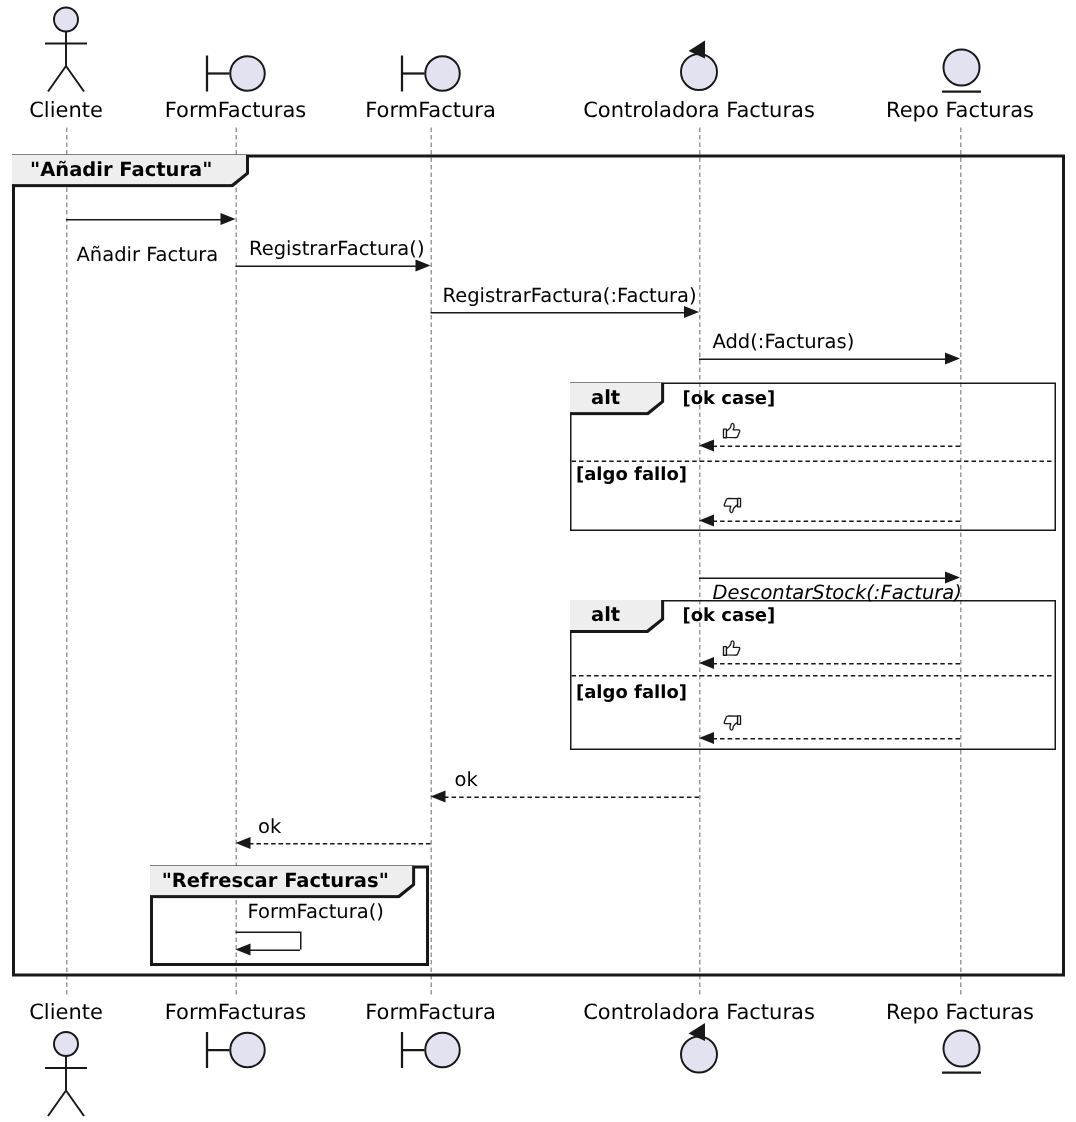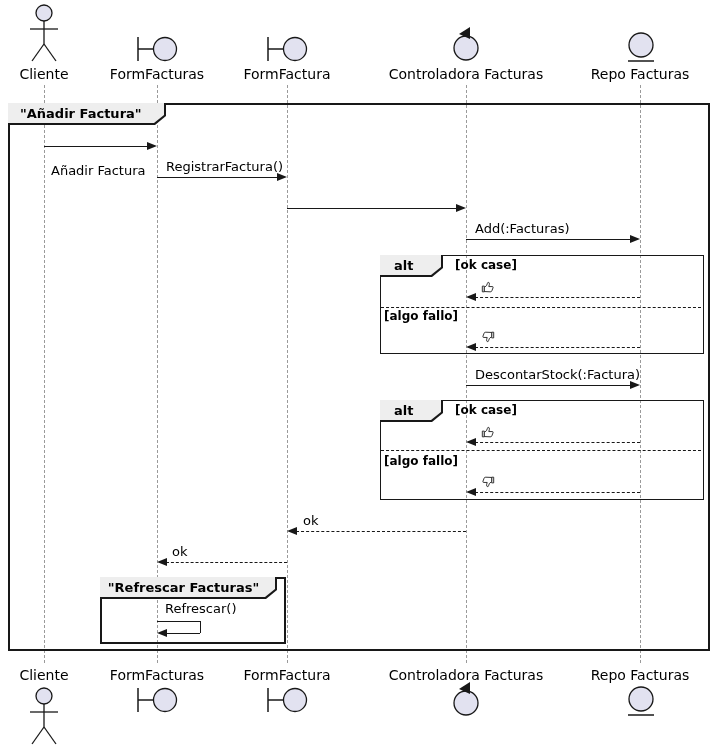--- a/index.html
+++ b/index.html
@@ -78,20 +78,21 @@
   </div>
 
   <div class="mlabel" style="left:51px;top:128px;margin-top:35px;">Añadir Factura</div>
   <div class="mline" style="left:44px;top:146px;width:104px;"></div>
   <div class="ah r" style="left:147px;top:142px;"></div>
 
   <div class="mlabel" style="left:166px;top:159px;">RegistrarFactura()</div>
   <div class="mline" style="left:157px;top:177px;width:121px;"></div>
   <div class="ah r" style="left:277px;top:173px;"></div>
 
+  <div class="mlabel" style="left:295px;top:190px;">RegistrarFactura(:Factura)</div>
   <div class="mline" style="left:287px;top:208px;width:170px;"></div>
   <div class="ah r" style="left:456px;top:204px;"></div>
 
   <div class="mlabel" style="left:475px;top:221px;">Add(:Facturas)</div>
   <div class="mline" style="left:466px;top:239px;width:165px;"></div>
   <div class="ah r" style="left:630px;top:235px;"></div>
 
   <div class="frame thin" style="left:380px;top:255px;width:322px;height:97px;"></div>
   <div class="pent" style="left:380px;top:255px;width:63px;height:22px;">
     <div class="pent-in" style="padding-left:14px;">alt</div>
@@ -109,21 +110,21 @@
   <div class="guard" style="left:384px;top:309px;">[algo fallo]</div>
   <svg class="icon" style="left:481px;top:330px;" width="14" height="14" viewBox="0 0 16 16">
     <g transform="rotate(180 8 8)" fill="#ffffff" stroke="#181818" stroke-width="1" stroke-linejoin="round">
       <path d="M1.5 7 h2.3 v6.5 H1.5 z"></path>
       <path d="M3.8 13.2 l6.8 .3 q1.5 0 1.8 -1.1 l1.4 -3.6 q.4 -1.3 -1 -1.3 h-3.9 q1.1 -2.7 .5 -4.1 q-.5 -1.2 -1.6 -.5 q-.5 .3 -.5 1 q0 2.5 -3.5 4.6 z"></path>
     </g>
   </svg>
   <div class="mline dash" style="left:475px;top:347px;width:165px;"></div>
   <div class="ah l" style="left:466px;top:343px;"></div>
 
-  <div class="mlabel" style="left:475px;top:367px;">DescontarStock(:Factura)</div>
+  <div class="mlabel" style="left:475px;top:388px;font-style:italic;">DescontarStock(:Factura)</div>
   <div class="mline" style="left:466px;top:385px;width:165px;"></div>
   <div class="ah r" style="left:630px;top:381px;"></div>
 
   <div class="frame thin" style="left:380px;top:400px;width:322px;height:98px;"></div>
   <div class="pent" style="left:380px;top:400px;width:63px;height:22px;">
     <div class="pent-in" style="padding-left:14px;">alt</div>
   </div>
   <div class="guard" style="left:455px;top:403px;">[ok case]</div>
   <svg class="icon" style="left:481px;top:425px;" width="14" height="14" viewBox="0 0 16 16">
     <g fill="#ffffff" stroke="#181818" stroke-width="1" stroke-linejoin="round">
@@ -149,21 +150,21 @@
   <div class="ah l" style="left:287px;top:527px;"></div>
 
   <div class="mlabel" style="left:172px;top:544px;">ok</div>
   <div class="mline dash" style="left:166px;top:562px;width:121px;"></div>
   <div class="ah l" style="left:157px;top:558px;"></div>
 
   <div class="frame" style="left:100px;top:577px;width:182px;height:63px;"></div>
   <div class="pent" style="left:100px;top:577px;width:177px;height:22px;">
     <div class="pent-in" style="justify-content:center;padding-right:8px;">"Refrescar Facturas"</div>
   </div>
-  <div class="mlabel" style="left:165px;top:601px;">Refrescar()</div>
+  <div class="mlabel" style="left:165px;top:601px;">FormFactura()</div>
   <div class="mline" style="left:157px;top:621px;width:43px;"></div>
   <div class="vline" style="left:200px;top:621px;height:12px;"></div>
   <div class="mline" style="left:166px;top:633px;width:34px;"></div>
   <div class="ah l" style="left:157px;top:629px;"></div>
 
   <div class="pname" style="left:44px;top:667px;">Cliente</div>
   <div class="pname" style="left:157px;top:667px;">FormFacturas</div>
   <div class="pname" style="left:287px;top:667px;">FormFactura</div>
   <div class="pname" style="left:466px;top:667px;">Controladora Facturas</div>
   <div class="pname" style="left:640px;top:667px;">Repo Facturas</div>

